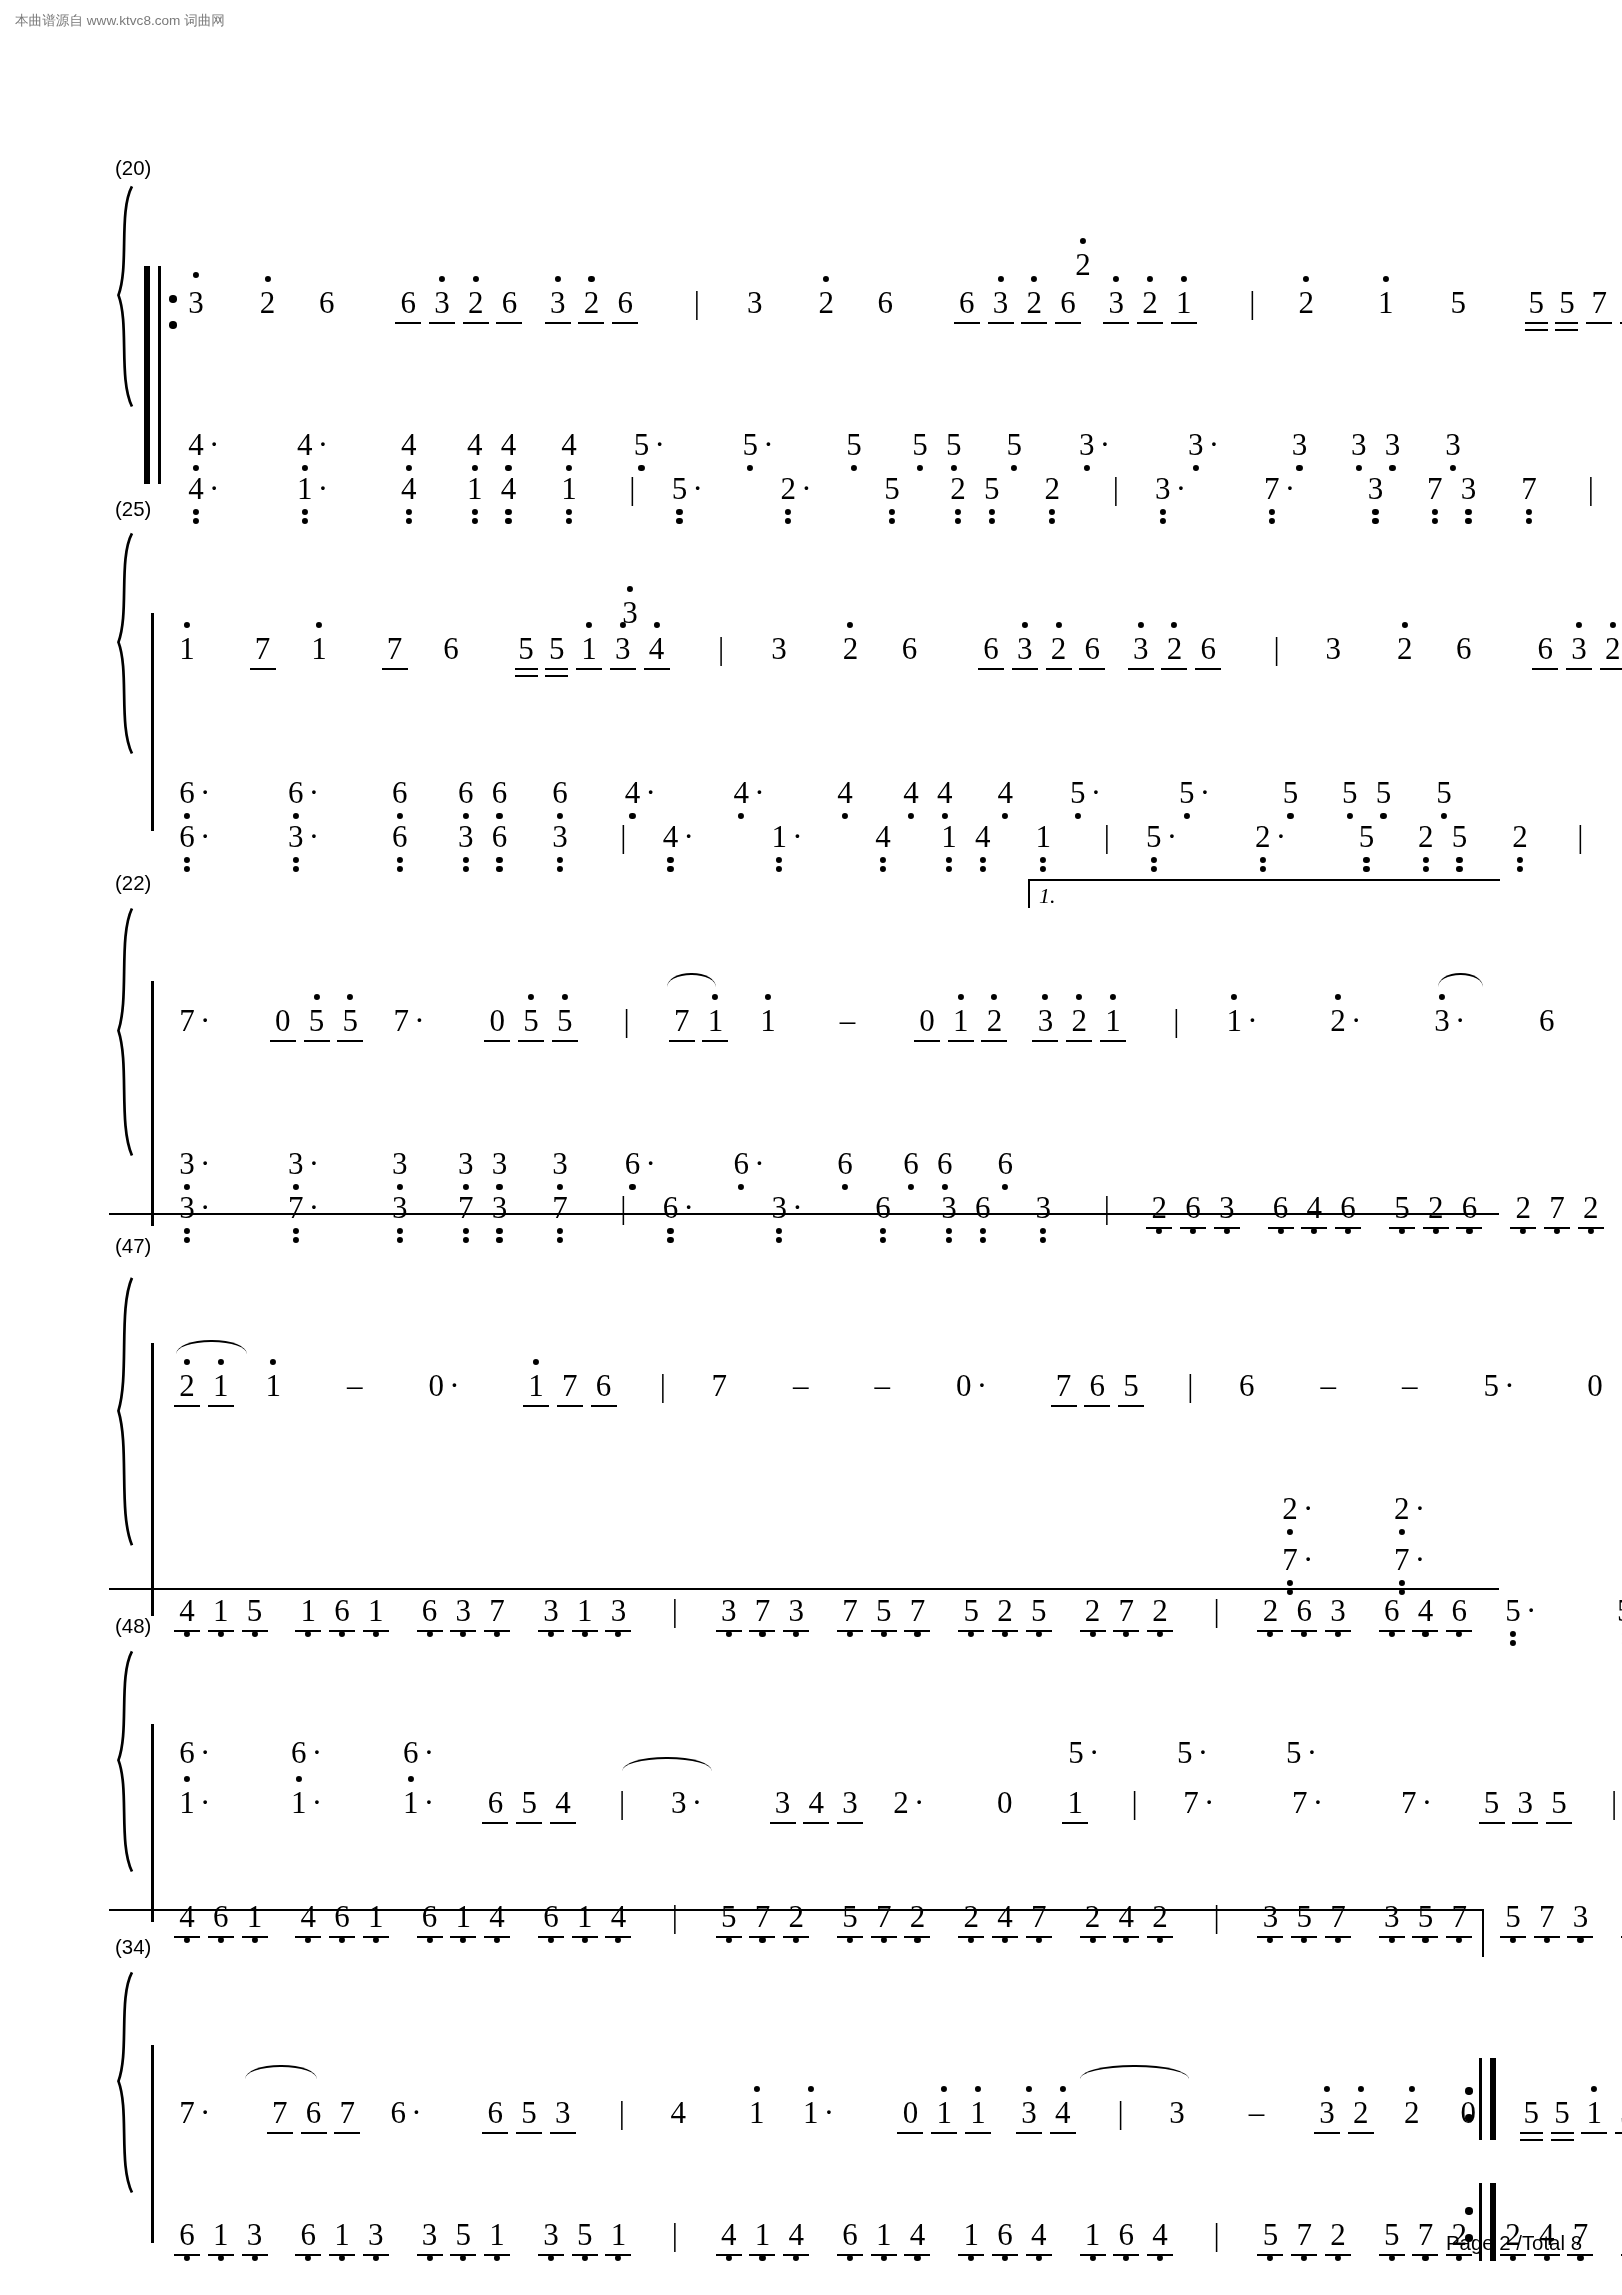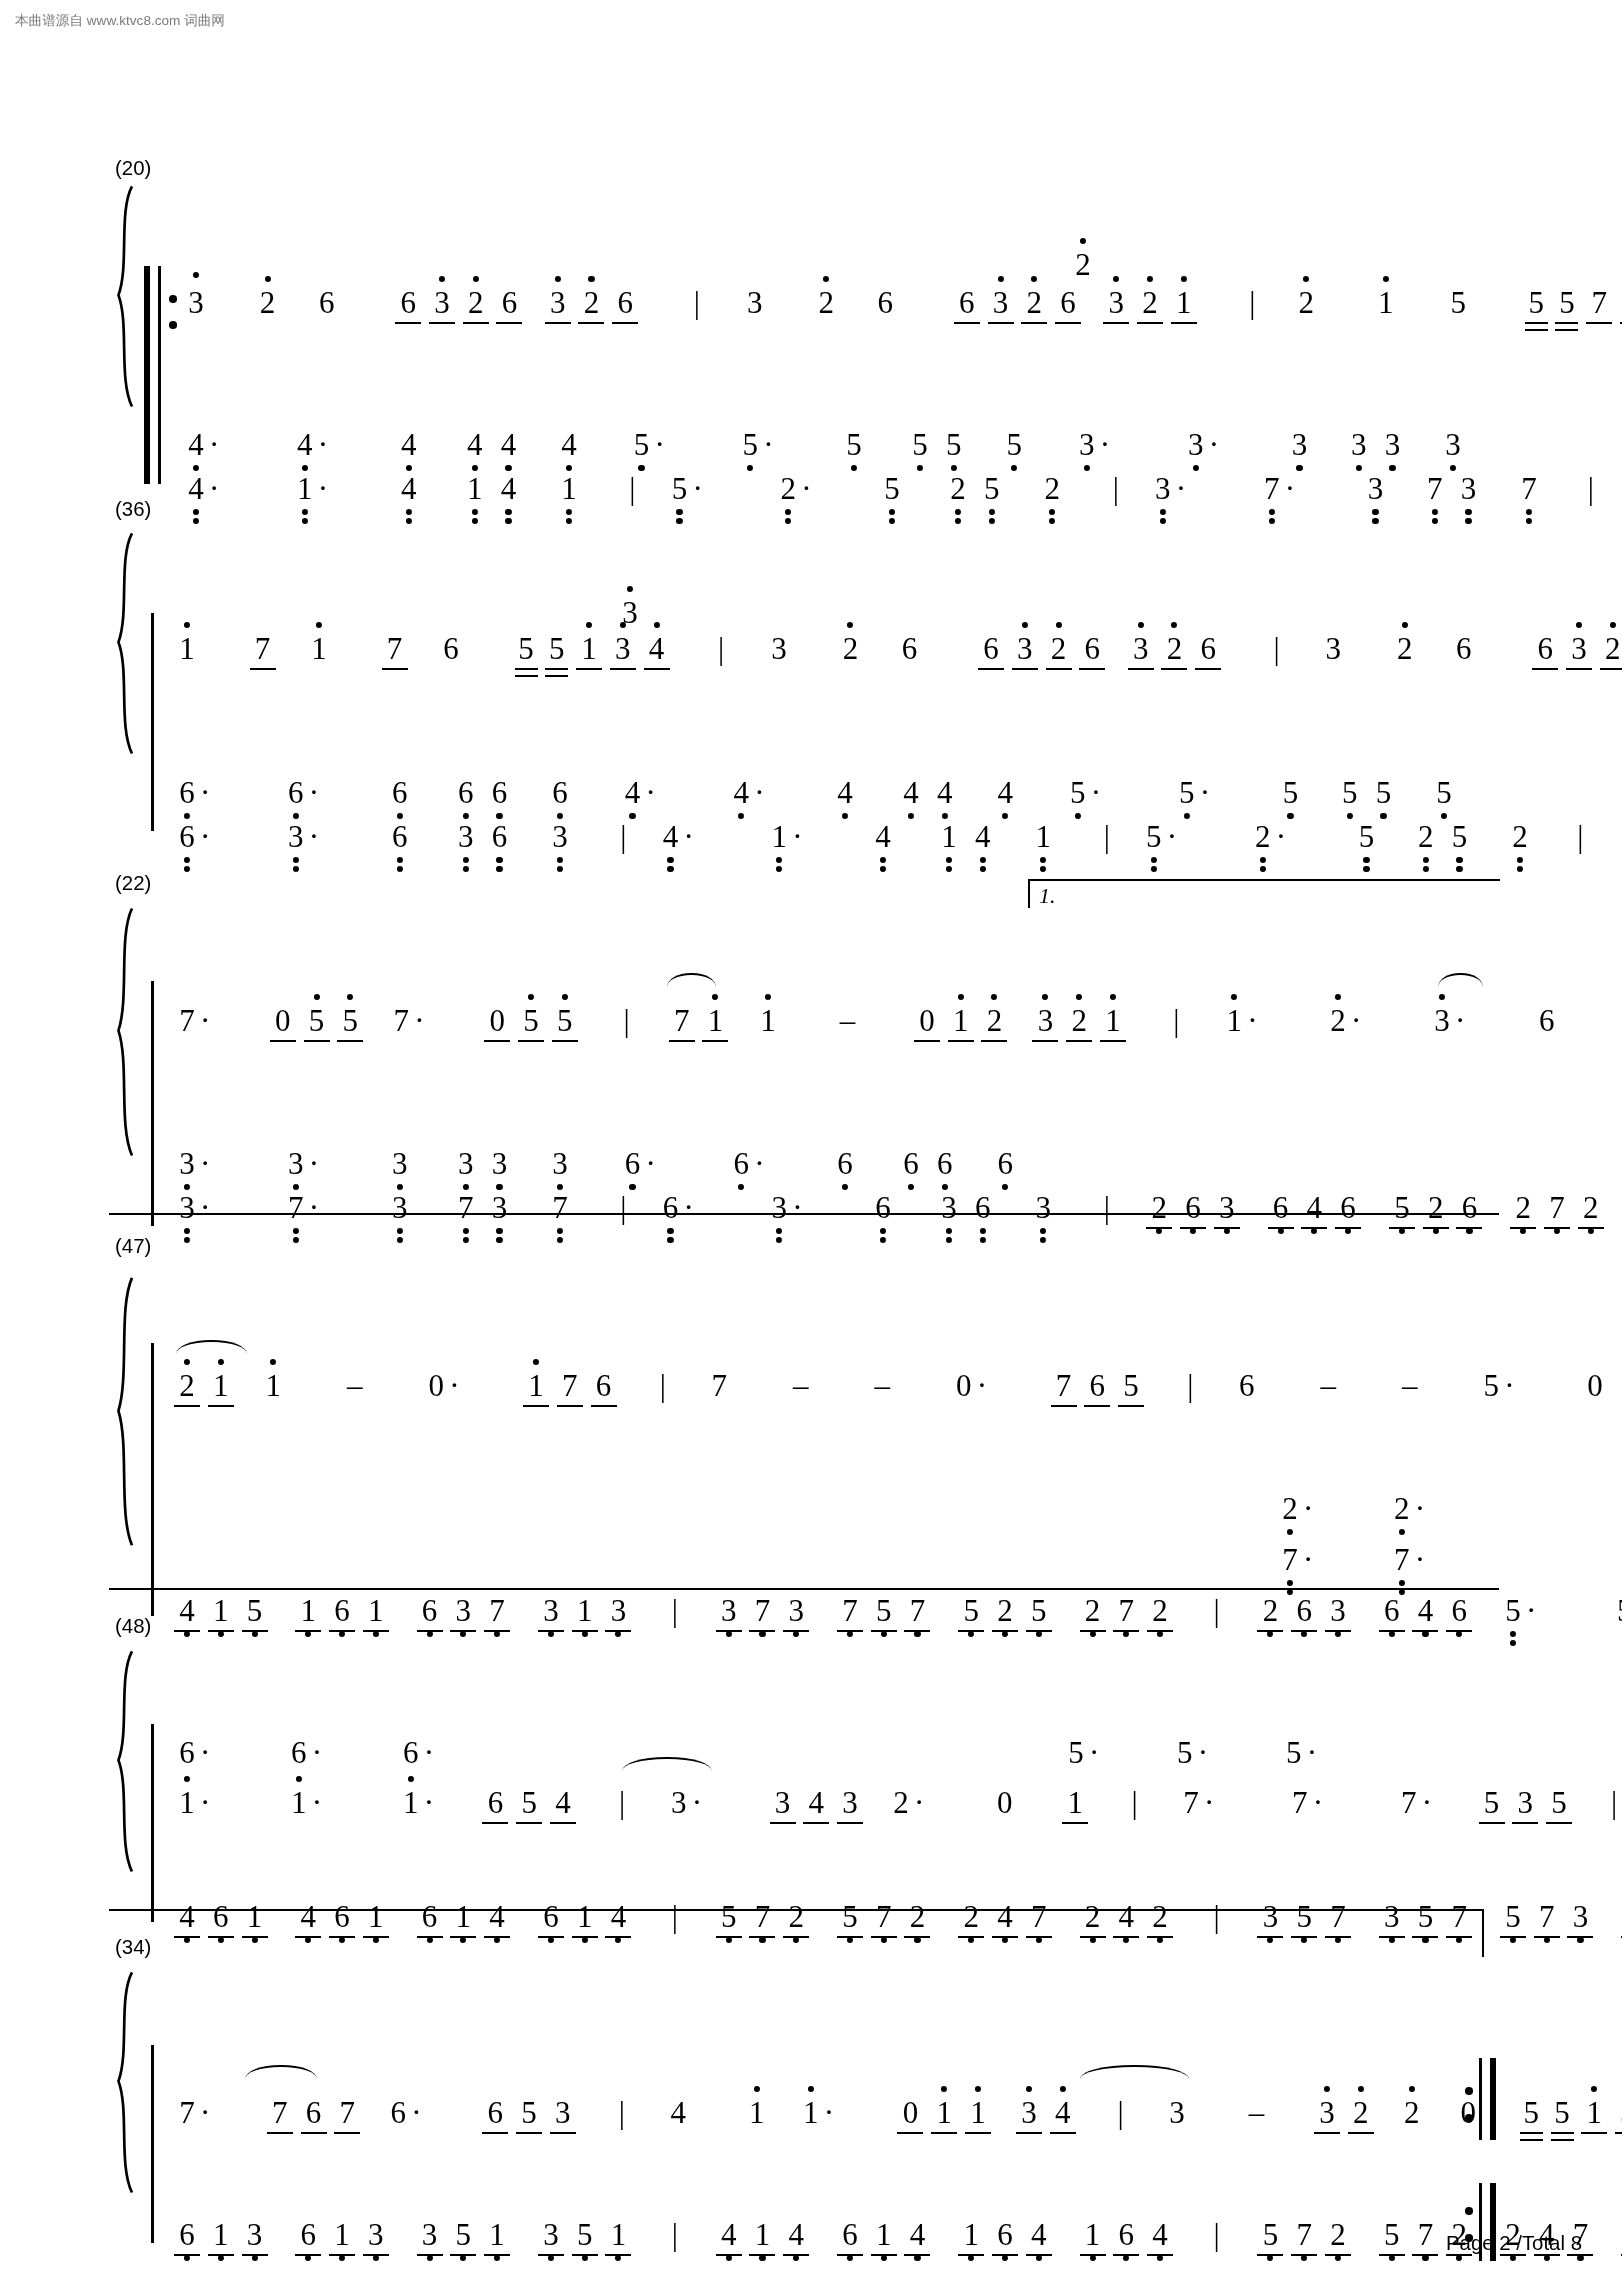--- a/index.html
+++ b/index.html
@@ -288,21 +288,21 @@
       <span class="n" style="width:26px;"><span class="dot2-below" style="bottom:-11px;"></span><span class="dot-below" style="bottom:-20.4px;"></span><span class="g">7</span></span>
       <span class="n" style="width:26px;"><span class="dot2-below" style="bottom:-11px;"></span><span class="dot-below" style="bottom:-20.4px;"></span><span class="g">3</span></span>
       <span style="display:inline-block;width:19px;"></span>
       <span class="n" style="width:26px;"><span class="dot2-below" style="bottom:-11px;"></span><span class="dot-below" style="bottom:-20.4px;"></span><span class="g">7</span></span>
       <span style="display:inline-block;width:20.4px;"></span>
       <span class="n" style="width:26px;"><span class="g">|</span></span>
     </div>
   </div>
 
   <div class="system" style="top:463px;height:300px;">
-    <div class="measure-number" style="left:115px; top:35px;">(36)</div>
+    <div class="measure-number" style="left:115px; top:35px;">(25)</div>
 
     <div class="brace" style="left:109px; top:68px;">
       <svg width="27" height="225" viewBox="0 0 40 330">
         <path d="M34 2 C14 40, 30 120, 14 163 C30 206, 14 286, 34 328" stroke="#000" stroke-width="4" fill="none"></path>
       </svg>
     </div>
     <div class="barline" style="left:151px; top:150px; height:218px;"></div>
 
     <div class="row" style="left:174px; top:170px;">
       <span class="n" style="width:26px;"><span class="dot-above"></span><span class="g">1</span></span>

